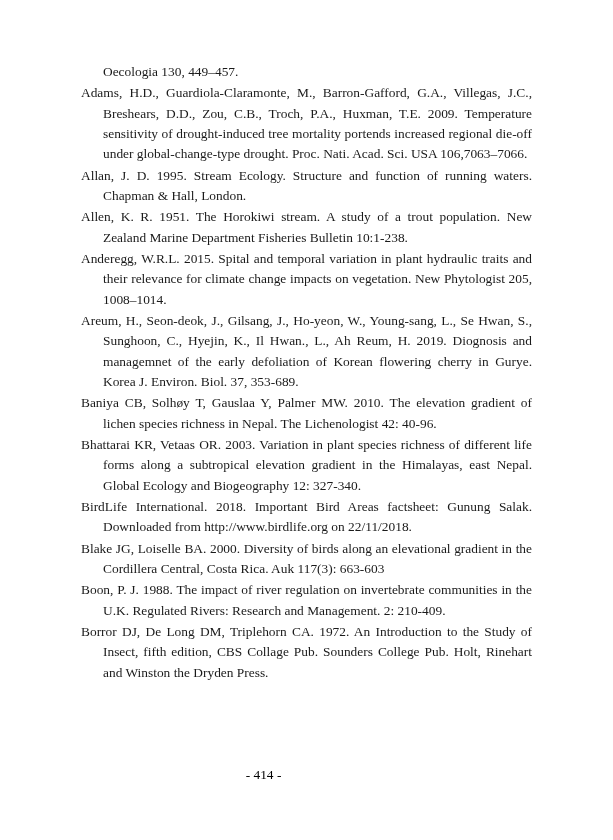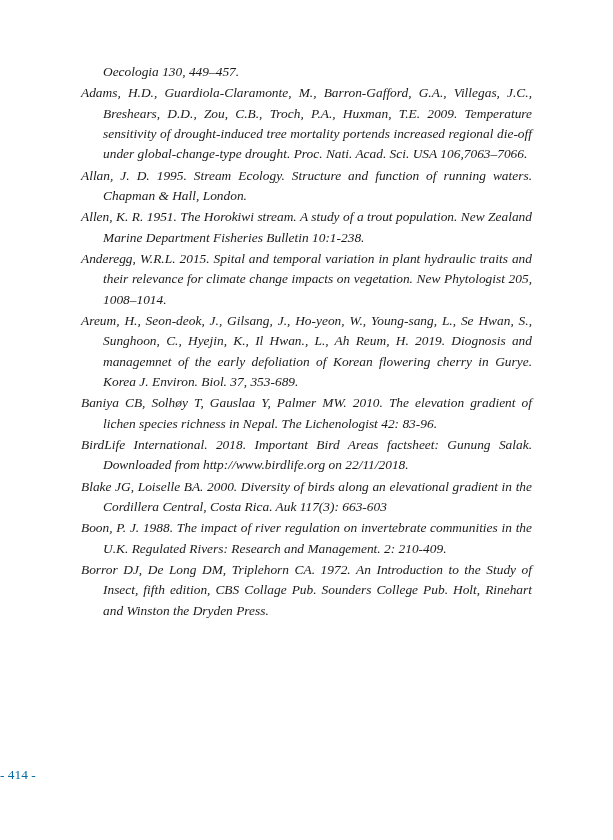--- a/index.html
+++ b/index.html
@@ -13,56 +13,57 @@
     position: relative;
     overflow: hidden;
     font-family: "DejaVu Serif", "Liberation Serif", serif;
     color: #1a1a1a;
   }
   .page {
     position: absolute;
     left: 81px;
     top: 62px;
     width: 451px;
-    font-style: italic;
   }
   .ref {
     font-family: "Liberation Serif", "DejaVu Serif", serif;
     font-size: 13.4px;
     line-height: 20.4px;
     text-align: justify;
     text-align-last: left;
     padding-left: 22px;
     text-indent: -22px;
     margin: 0 0 0.8px 0;
     hyphens: none;
   }
   .ref.cont {
     text-indent: 0;
   }
   .page-number {
     position: absolute;
     left: 0;
     width: 527px;
     top: 767px;
+    text-align: center;
     font-family: "Liberation Serif", "DejaVu Serif", serif;
     font-size: 13.4px;
-    color: #0369a1;
+    color: #000000;
   }
 </style>
 </head>
 <body>
 
 <div class="page">
   <p class="ref cont">Oecologia 130, 449–457.</p>
   <p class="ref">Adams, H.D., Guardiola-Claramonte, M., Barron-Gafford, G.A., Villegas, J.C., Breshears, D.D., Zou, C.B., Troch, P.A., Huxman, T.E. 2009. Temperature sensitivity of drought-induced tree mortality portends increased regional die-off under global-change-type drought. Proc. Nati. Acad. Sci. USA 106,7063–7066.</p>
   <p class="ref">Allan, J. D. 1995. Stream Ecology. Structure and function of running waters. Chapman &amp; Hall, London.</p>
   <p class="ref">Allen, K. R. 1951. The Horokiwi stream. A study of a trout population. New Zealand Marine Department Fisheries Bulletin 10:1-238.</p>
   <p class="ref">Anderegg, W.R.L. 2015. Spital and temporal variation in plant hydraulic traits and their relevance for climate change impacts on vegetation. New Phytologist 205, 1008–1014.</p>
   <p class="ref">Areum, H., Seon-deok, J., Gilsang, J., Ho-yeon, W., Young-sang, L., Se Hwan, S., Sunghoon, C., Hyejin, K., Il Hwan., L., Ah Reum, H. 2019. Diognosis and managemnet of the early defoliation of Korean flowering cherry in Gurye. Korea J. Environ. Biol. 37, 353-689.</p>
-  <p class="ref">Baniya CB, Solhøy T, Gauslaa Y, Palmer MW. 2010. The elevation gradient of lichen species richness in Nepal. The Lichenologist 42: 83-96.</p>
+  <p class="ref">Baniya CB, Solhøy T, Gauslaa Y, Palmer MW. 2010. The elevation gradient of lichen species richness in Nepal. The Lichenologist 42: 40-96.</p>
+  <p class="ref">Bhattarai KR, Vetaas OR. 2003. Variation in plant species richness of different life forms along a subtropical elevation gradient in the Himalayas, east Nepal. Global Ecology and Biogeography 12: 327-340.</p>
   <p class="ref">BirdLife International. 2018. Important Bird Areas factsheet: Gunung Salak. Downloaded from http://www.birdlife.org on 22/11/2018.</p>
   <p class="ref">Blake JG, Loiselle BA. 2000. Diversity of birds along an elevational gradient in the Cordillera Central, Costa Rica. Auk 117(3): 663-603</p>
   <p class="ref">Boon, P. J. 1988. The impact of river regulation on invertebrate communities in the U.K. Regulated Rivers: Research and Management. 2: 210-409.</p>
   <p class="ref">Borror DJ, De Long DM, Triplehorn CA. 1972. An Introduction to the Study of Insect, fifth edition, CBS Collage Pub. Sounders College Pub. Holt, Rinehart and Winston the Dryden Press.</p>
 </div>
 
 <div class="page-number">- 414 -</div>
 
 </body></html>

